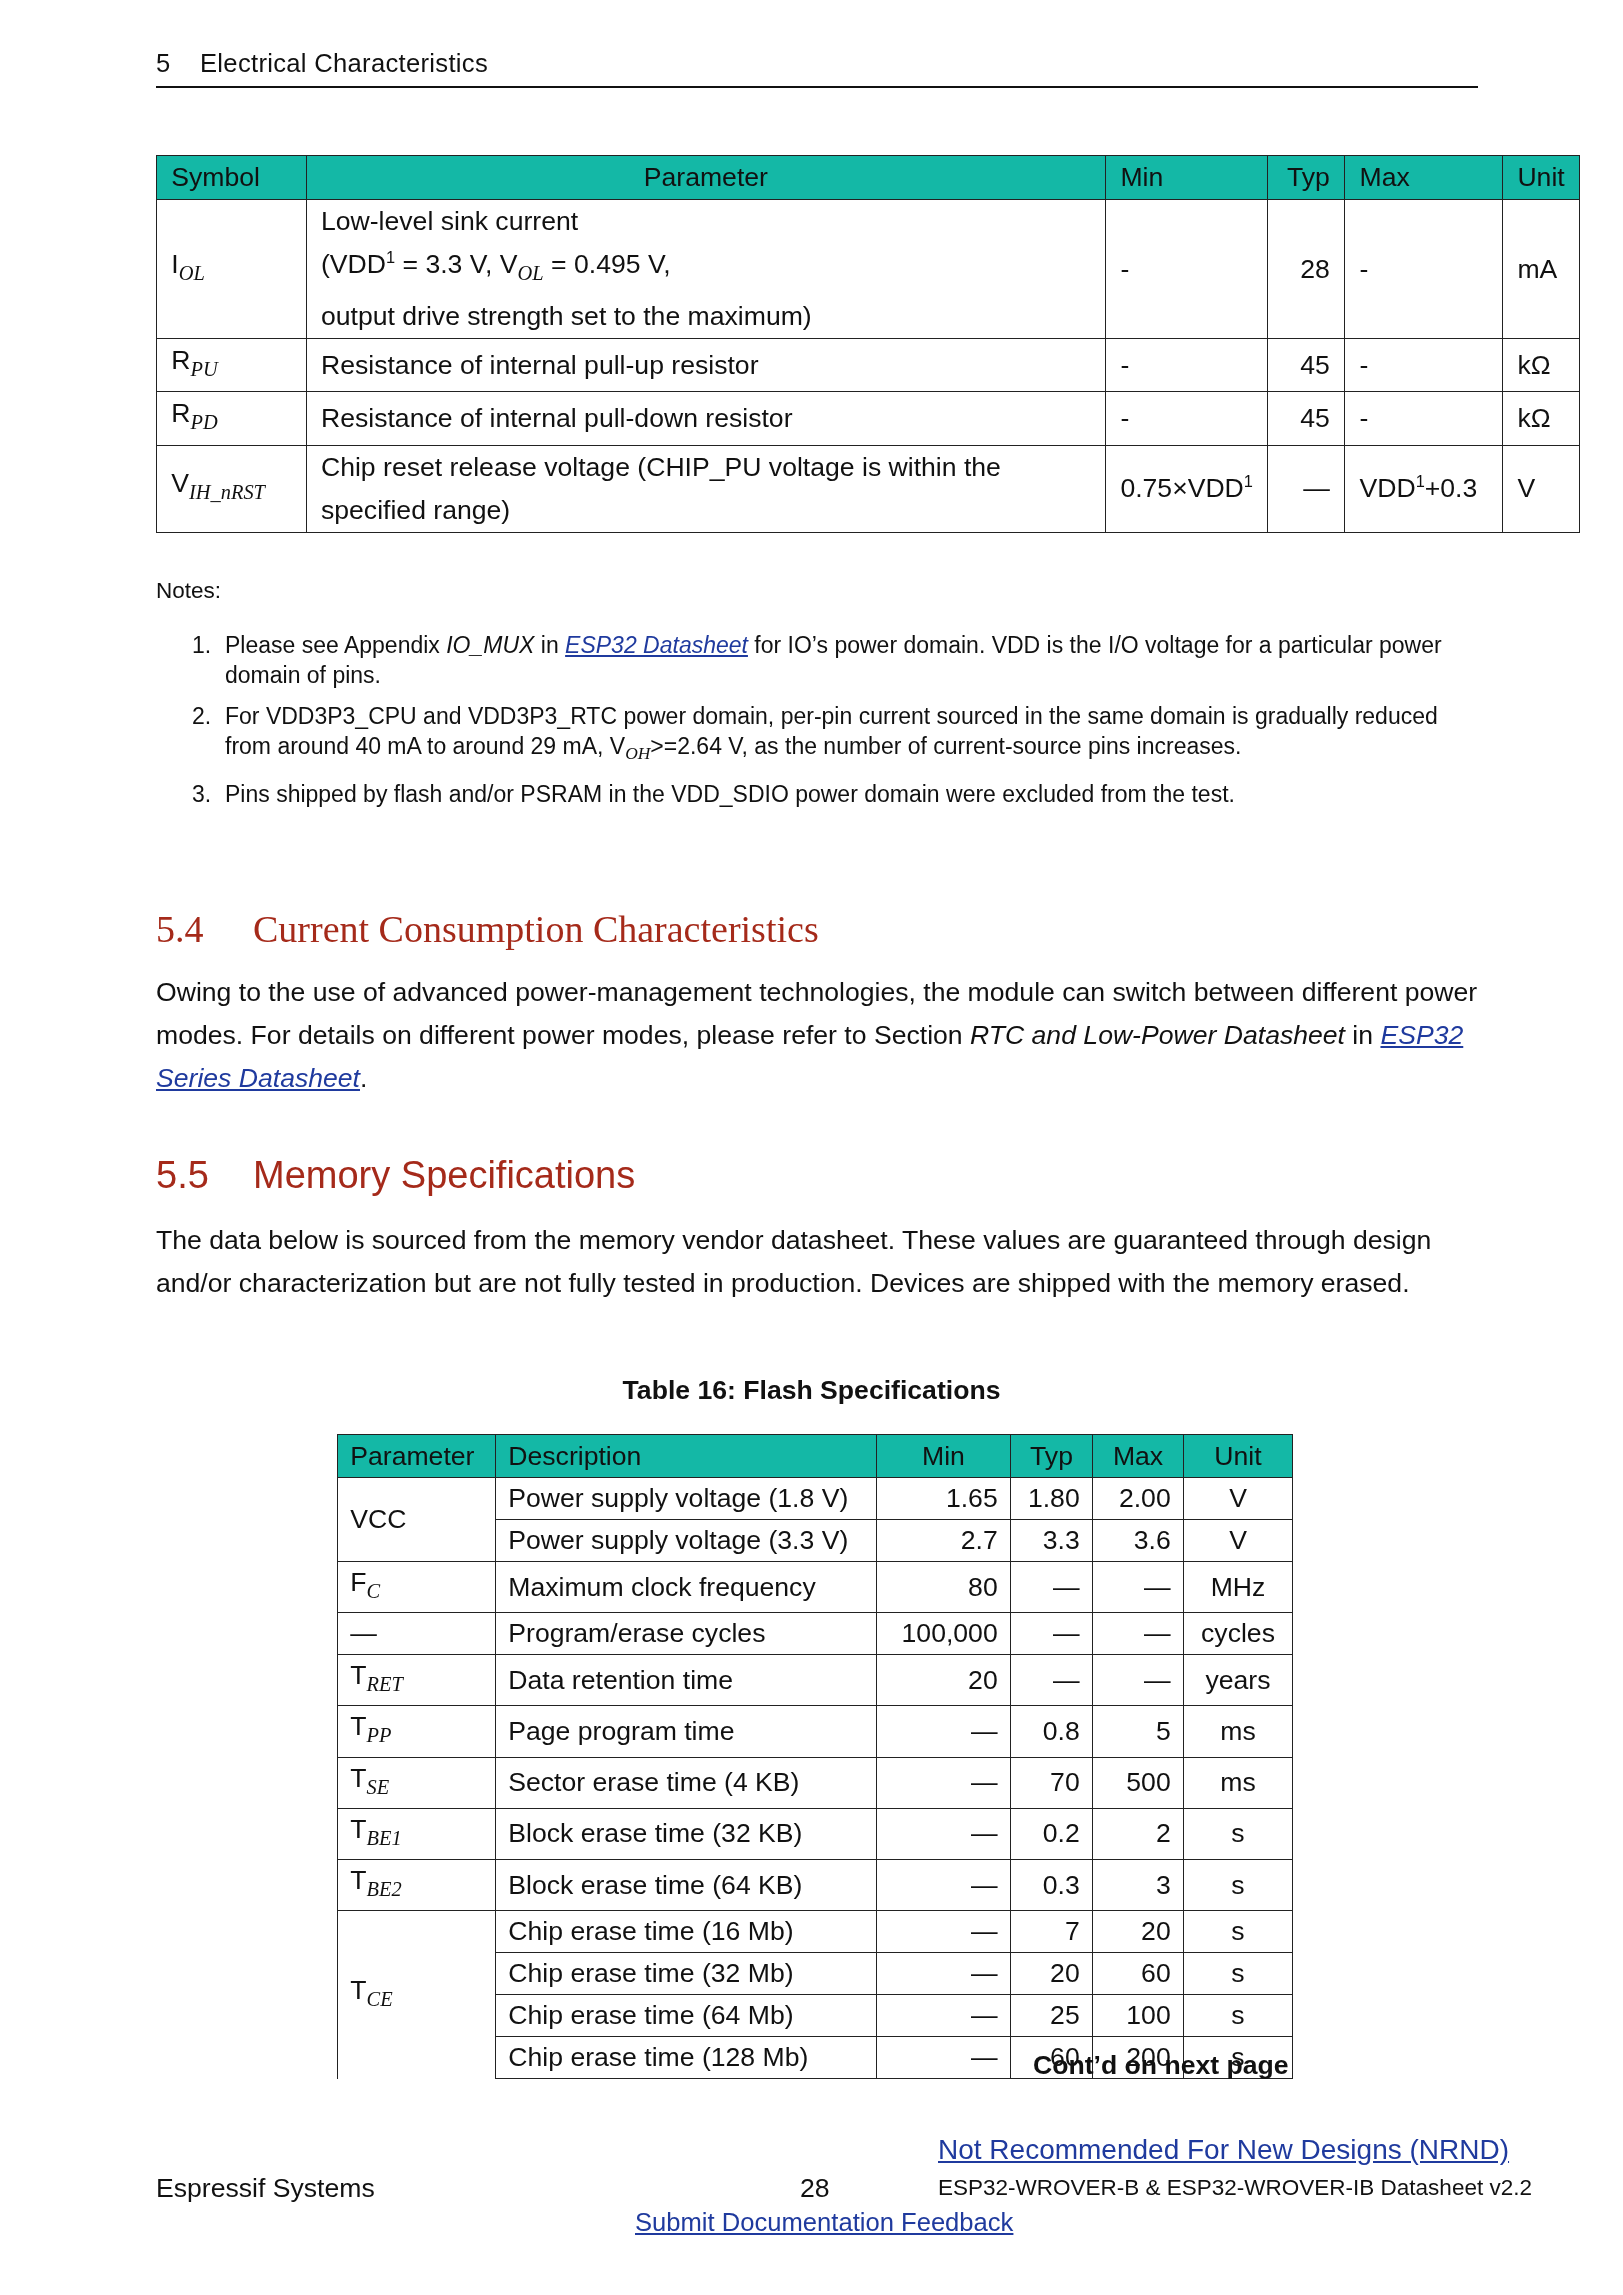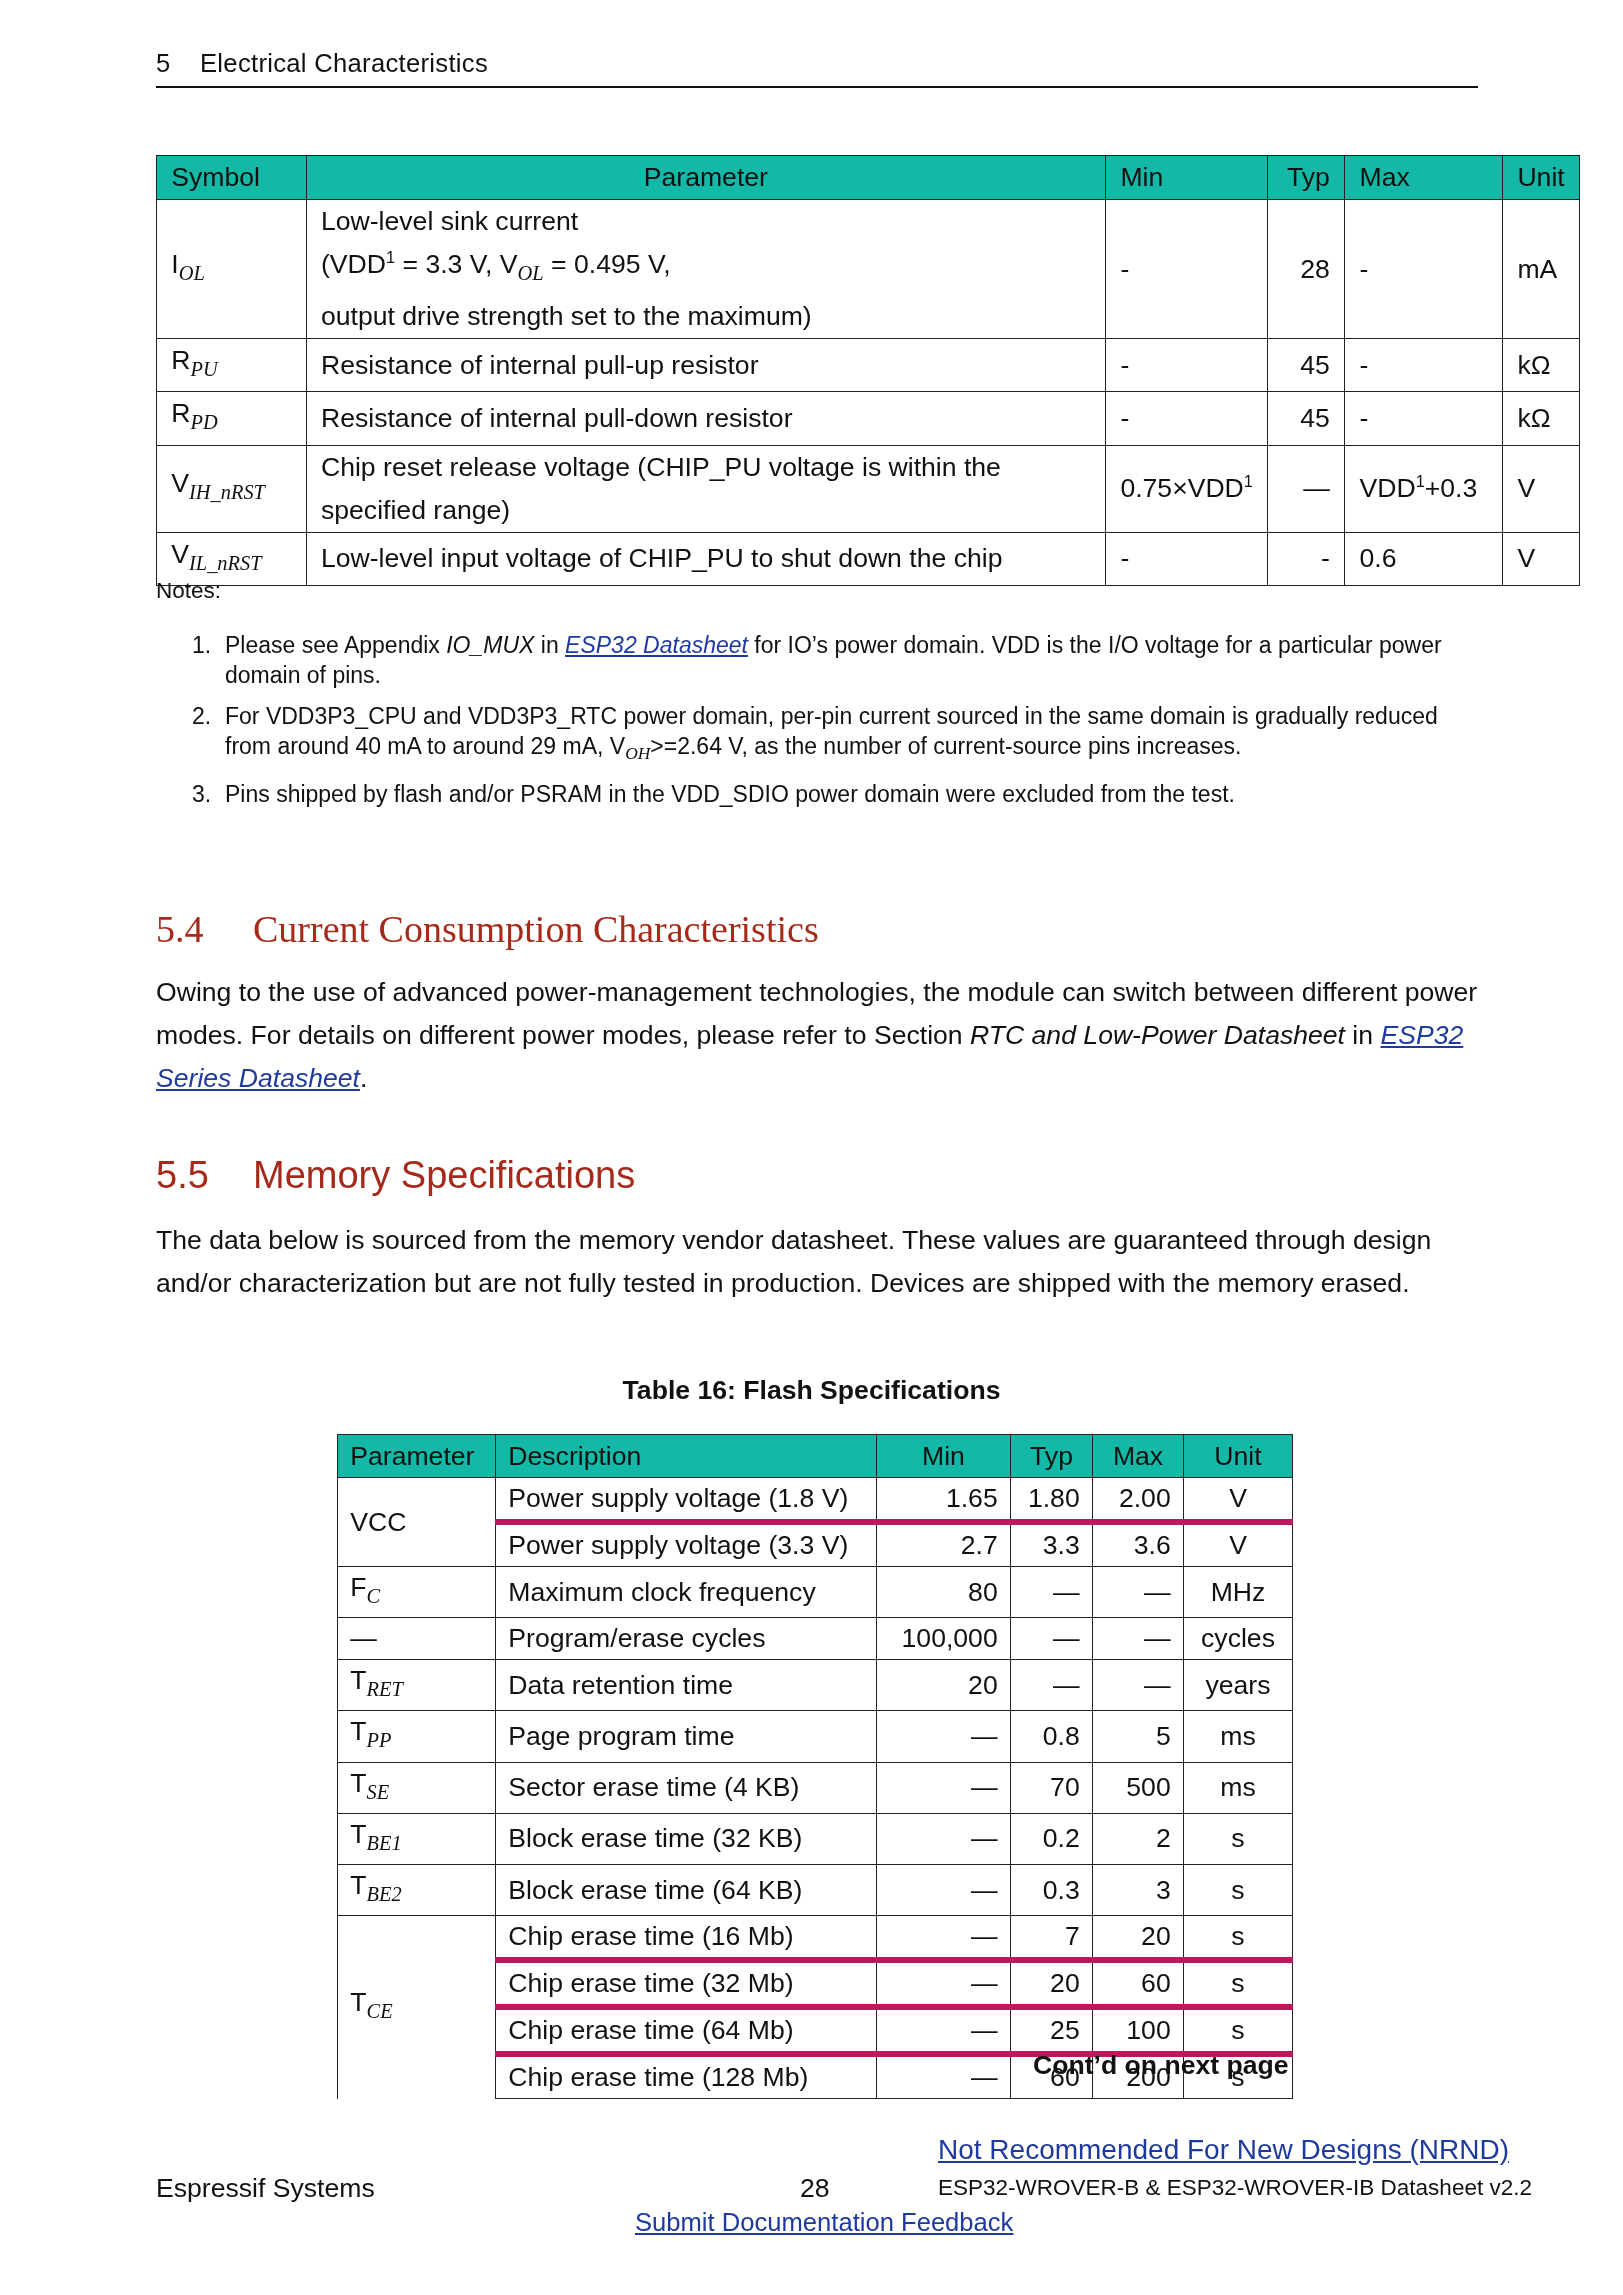--- a/index.html
+++ b/index.html
@@ -29,21 +29,21 @@
   a,.link{color:#1f3a9e;text-decoration:underline;}
   .it{font-style:italic;}
 
   .sec-h{font-size:38px;color:#a52a1a;}
   .sec-h .num{display:inline-block;width:97px;}
   .para{left:156px;width:1329px;font-size:26.6px;line-height:43px;}
 
   .caption{top:1375px;left:0;width:1623px;text-align:center;font-size:26.6px;font-weight:bold;}
   #t2{left:337px;top:1434px;width:956px;}
   #t2 td,#t2 th{line-height:41px;font-size:26.6px;padding:0 12.3px;}
-  #t2 td.thin{border-top:6px solid #be185d;}
+  #t2 td.thin{border-top:1px solid #be185d;}
   #t2 td.nob{border-bottom:none;}
   .contd{left:1033px;top:2050px;font-size:26.6px;font-weight:bold;}
 
   .nrnd{left:938px;top:2134px;font-size:28px;}
   .foot-l{left:156px;top:2173px;font-size:26.6px;}
   .foot-c{left:800px;top:2173px;font-size:26.6px;}
   .foot-r{left:938px;top:2175px;font-size:22.5px;}
   .feedback{left:635px;top:2208px;font-size:25.6px;}
 </style>
 </head>
@@ -102,28 +102,20 @@
   </tr>
   <tr>
     <td class="sym"><span>V</span><i>IH_nRST</i></td>
     <td class="multi">
       <div>Chip reset release voltage (CHIP_PU voltage is within the</div>
       <div>specified range)</div>
     </td>
     <td><span>0.75×VDD</span><sup>1</sup></td>
     <td class="r">—</td>
     <td><span>VDD</span><sup>1</sup><span>+0.3</span></td>
-    <td>V</td>
-  </tr>
-  <tr>
-    <td class="sym"><span>V</span><i>IL_nRST</i></td>
-    <td>Low-level input voltage of CHIP_PU to shut down the chip</td>
-    <td>-</td>
-    <td class="r">-</td>
-    <td>0.6</td>
     <td>V</td>
   </tr>
 </tbody>
   </table>
 
 <div class="abs notes-title">Notes:</div>
 <div class="abs notes">
   <div class="note">
     <span class="n">1.</span>
     <span><span>Please see Appendix </span><span class="it">IO_MUX</span><span> in </span><a class="it">ESP32 Datasheet</a><span> for IO’s power domain. VDD is the I/O voltage for a particular power domain of pins.</span></span>

